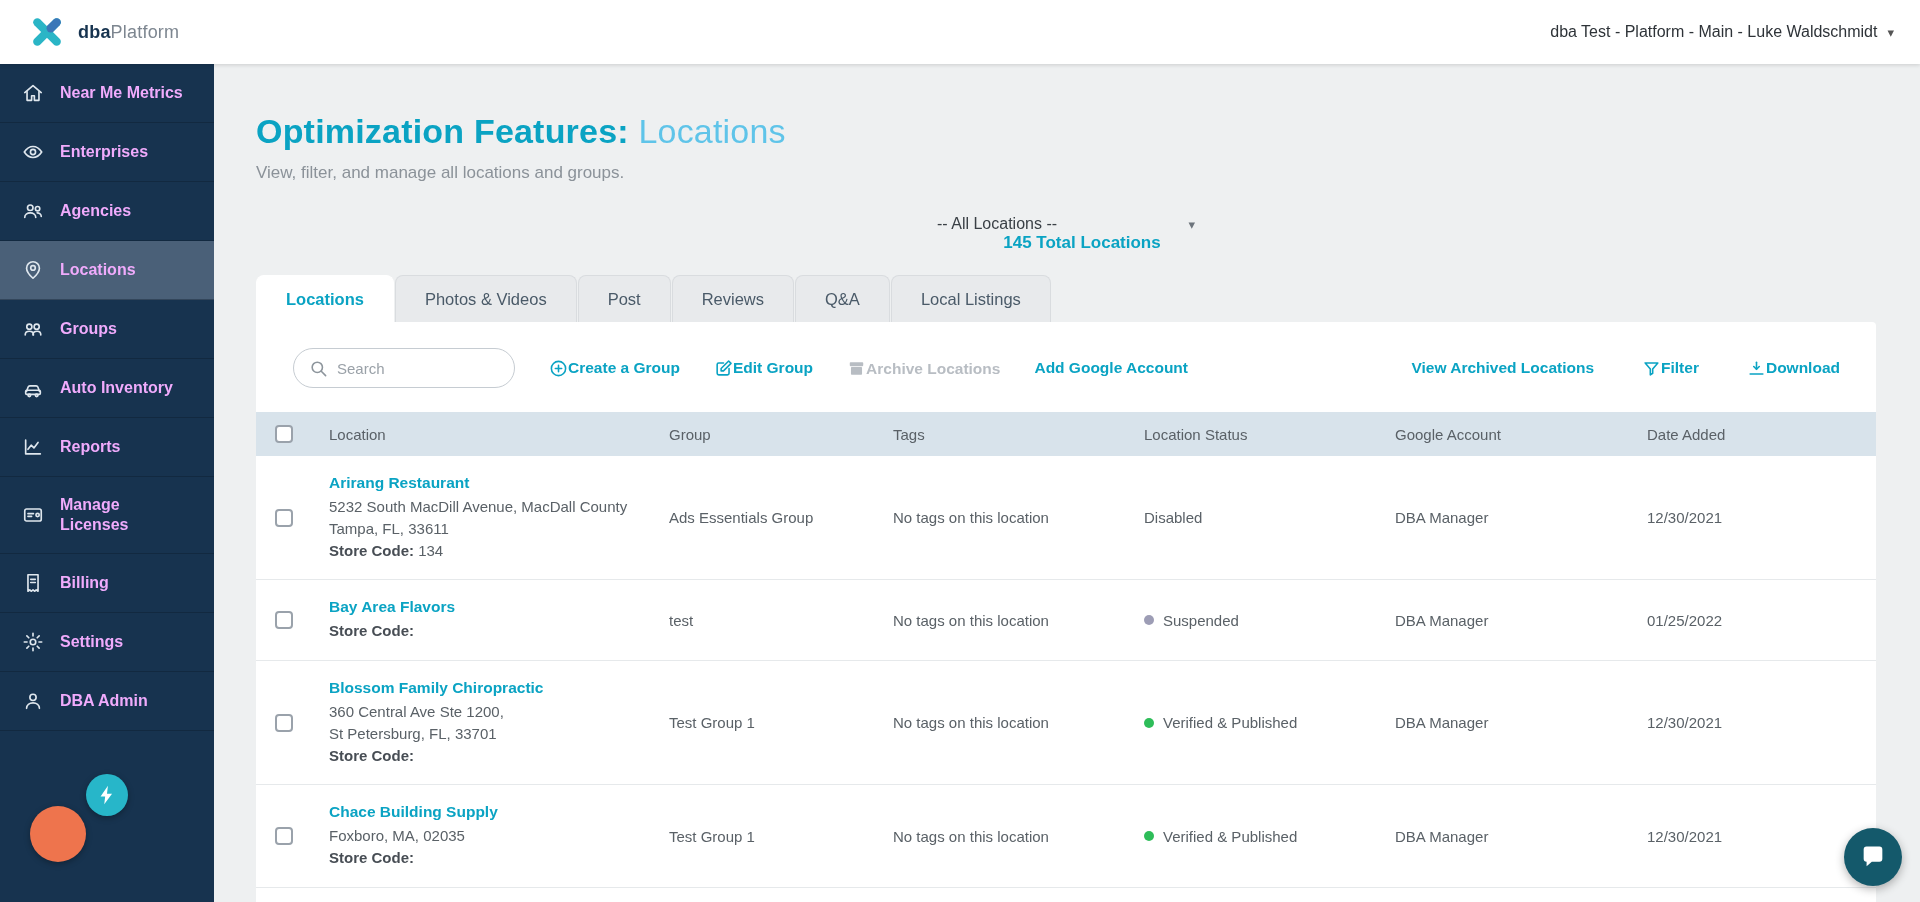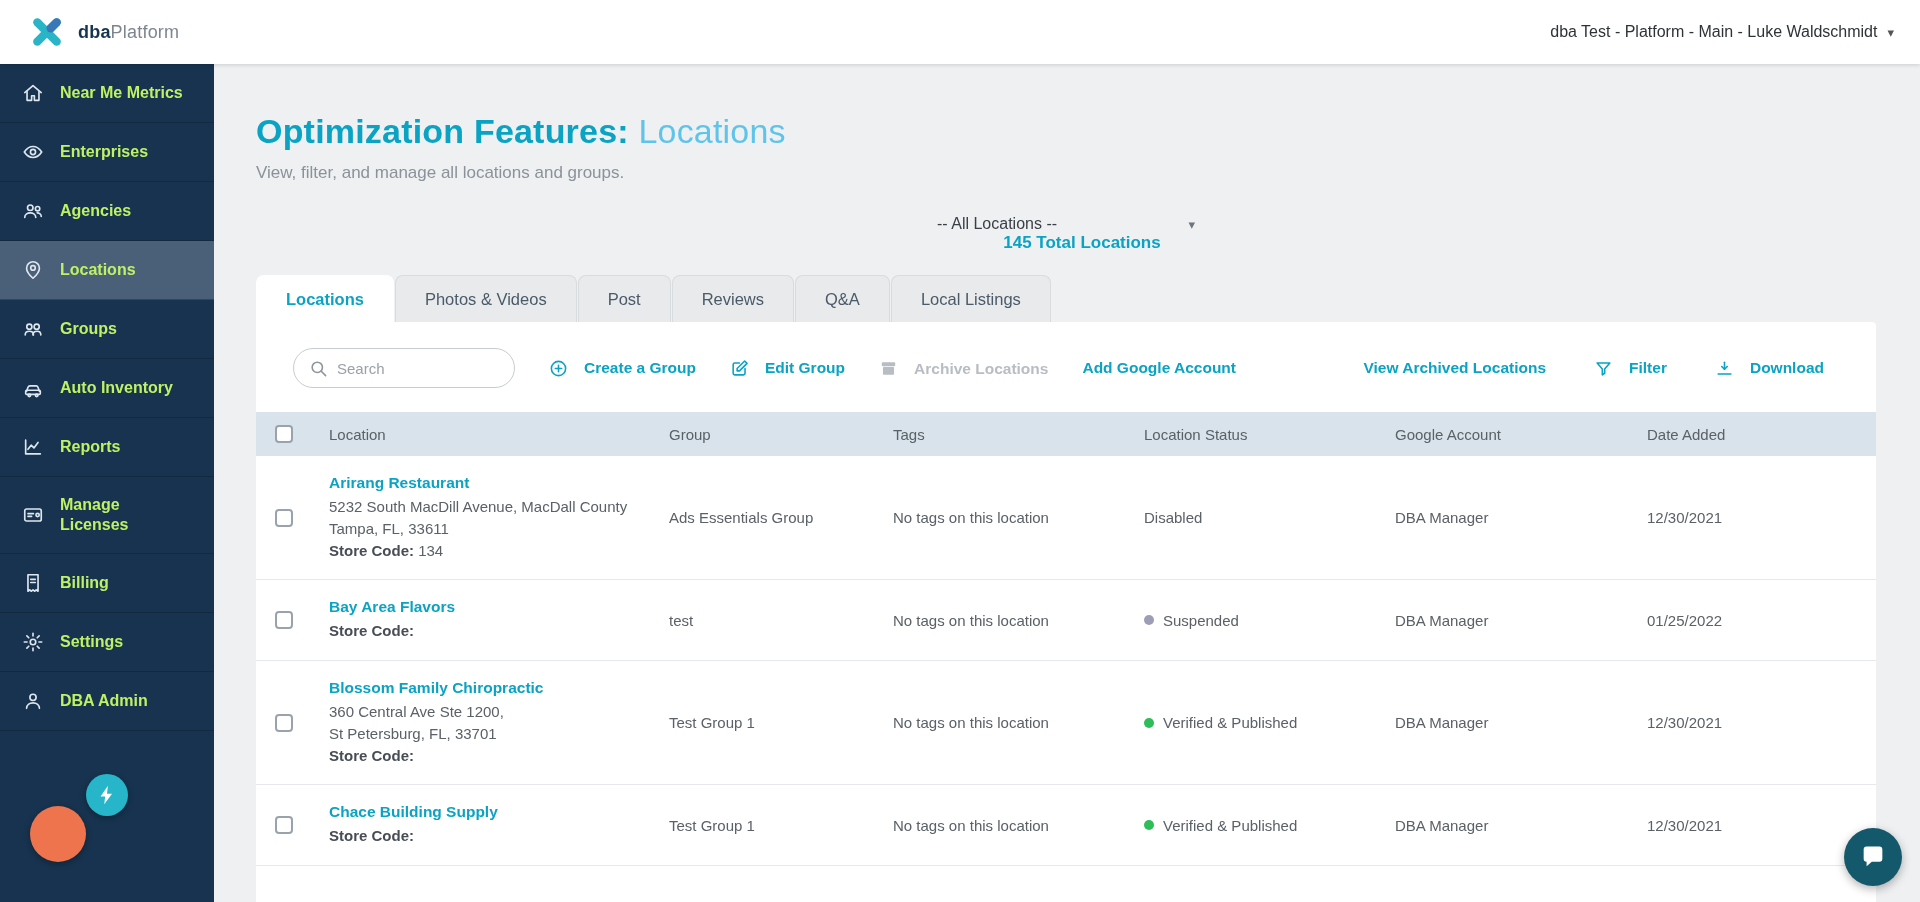--- a/index.html
+++ b/index.html
@@ -13,21 +13,21 @@
   .logo-icon { width:42px; height:42px; }
   .logo-text { font-size:18px; letter-spacing:.2px; }
   .logo-text b { color:#16334f; font-weight:700; }
   .logo-text span { color:#7d8690; font-weight:400; }
   .account { margin-left:auto; display:flex; align-items:center; gap:10px; font-size:16px; color:#2e3338; cursor:pointer; }
   .account .caret { color:#555; font-size:13px; }
 
   
   .sidebar { position:fixed; top:64px; left:0; bottom:0; width:214px; background:#17334f; z-index:20; }
   .side-item { display:flex; align-items:center; gap:16px; padding:18px 23px 18px 22px;
-    color:#bef264; font-size:16px; font-weight:600; line-height:1.25; cursor:pointer;
+    color:#f0abfc; font-size:16px; font-weight:600; line-height:1.25; cursor:pointer;
     border-bottom:1px solid rgba(8,22,38,.35); }
   .side-item.active { background:#4a6078; }
   .side-item .icon { width:22px; height:22px; flex:0 0 22px; color:#dfe7ee; }
   .icon svg { width:100%; height:100%; display:block; }
   .launcher { position:absolute; border-radius:50%; display:flex; align-items:center; justify-content:center; cursor:pointer; }
   .launcher.teal { width:42px; height:42px; left:86px; top:710px; background:#27b6c9; z-index:2; box-shadow:0 2px 6px rgba(0,0,0,.3); }
   .launcher.teal svg { width:22px; height:22px; }
   .launcher.orange { width:56px; height:56px; left:30px; top:742px; background:#ee744d; z-index:1; box-shadow:0 2px 6px rgba(0,0,0,.3); }
 
   
@@ -44,28 +44,28 @@
   .total { margin-left:32px; font-size:17px; font-weight:700; color:var(--accent,#0aa3c3); }
 
   
   .tabs { margin-top:22px; display:flex; align-items:flex-end; }
   .tab { padding:14px 29px 13px; font-size:16.5px; color:#4a5a68; background:#e8eaec;
     border:1px solid #d9dcdf; border-bottom:none; border-radius:8px 8px 0 0; margin-right:1px; cursor:pointer; }
   .tab.active { background:#fff; color:var(--accent,#0aa3c3); font-weight:600; border-color:#fff; }
 
   
   .panel { background:#fff; min-height:640px; border-radius:0 4px 0 0; }
-  .toolbar { display:flex; align-items:center; padding:26px 52px 24px 37px; gap:34px; }
+  .toolbar { display:flex; align-items:center; padding:26px 36px 24px 37px; gap:34px; }
   .search { width:222px; height:40px; border:1px solid #c6ccd2; border-radius:20px;
     display:flex; align-items:center; gap:9px; padding:0 15px; background:#fff; }
   .search input { border:none; outline:none; flex:1; font-size:15px; font-family:inherit; color:#444; min-width:0; }
   .search input::placeholder { color:#9aa1a8; }
   .t-icon { width:19px; height:19px; color:var(--accent,#0aa3c3); flex:0 0 auto; }
   .search .t-icon { color:#8d959c; }
-  .tb-btn { display:flex; align-items:center; gap:16px; background:none; border:none; cursor:pointer;
+  .tb-btn { display:flex; align-items:center; gap:0; background:none; border:none; cursor:pointer;
     font-family:inherit; font-size:15.5px; font-weight:600; color:var(--accent,#0aa3c3); }
   .tb-btn.disabled { color:#b8bdc3; cursor:default;align-items:flex-end; }
   .tb-btn.disabled .t-icon { color:#b8bdc3; }
   .toolbar-right { margin-left:auto; display:flex; align-items:center; gap:48px; }
 
   
   .grid { display:grid; grid-template-columns:73px 340px 224px 251px 251px 252px 1fr; align-items:center; }
   .thead { background:#d8e3eb; height:44px; font-size:15.5px; color:#414c57; font-weight:500; }
   .trow { border-bottom:1px solid #e6e9eb; padding:18px 0; min-height:76px; }
   .cell { font-size:15px; color:#5a6167; padding-right:18px; }
@@ -358,21 +358,21 @@
             <span class="dot" style="background: rgb(46, 189, 89);"></span>
             <span>Verified &amp; Published</span>
           </div>
           <div class="cell">DBA Manager</div>
           <div class="cell">12/30/2021</div>
         </div>
         <div class="trow grid">
           <div class="cell c-check">
             <span class="checkbox"></span>
           </div>
-          <div class="cell"><a class="loc-name" href="#">Chace Building Supply</a><div class="addr store-line"><b>Store Code:</b> </div></div>
+          <div class="cell"><a class="loc-name" href="#">Chace Building Supply</a><div class="addr">Foxboro, MA, 02035</div><div class="addr store-line"><b>Store Code:</b> </div></div>
           <div class="cell">Test Group 1</div>
           <div class="cell">No tags on this location</div>
           <div class="cell status-cell">
             <span class="dot" style="background: rgb(46, 189, 89);"></span>
             <span>Verified &amp; Published</span>
           </div>
           <div class="cell">DBA Manager</div>
           <div class="cell">12/30/2021</div>
         </div>
       </div>

